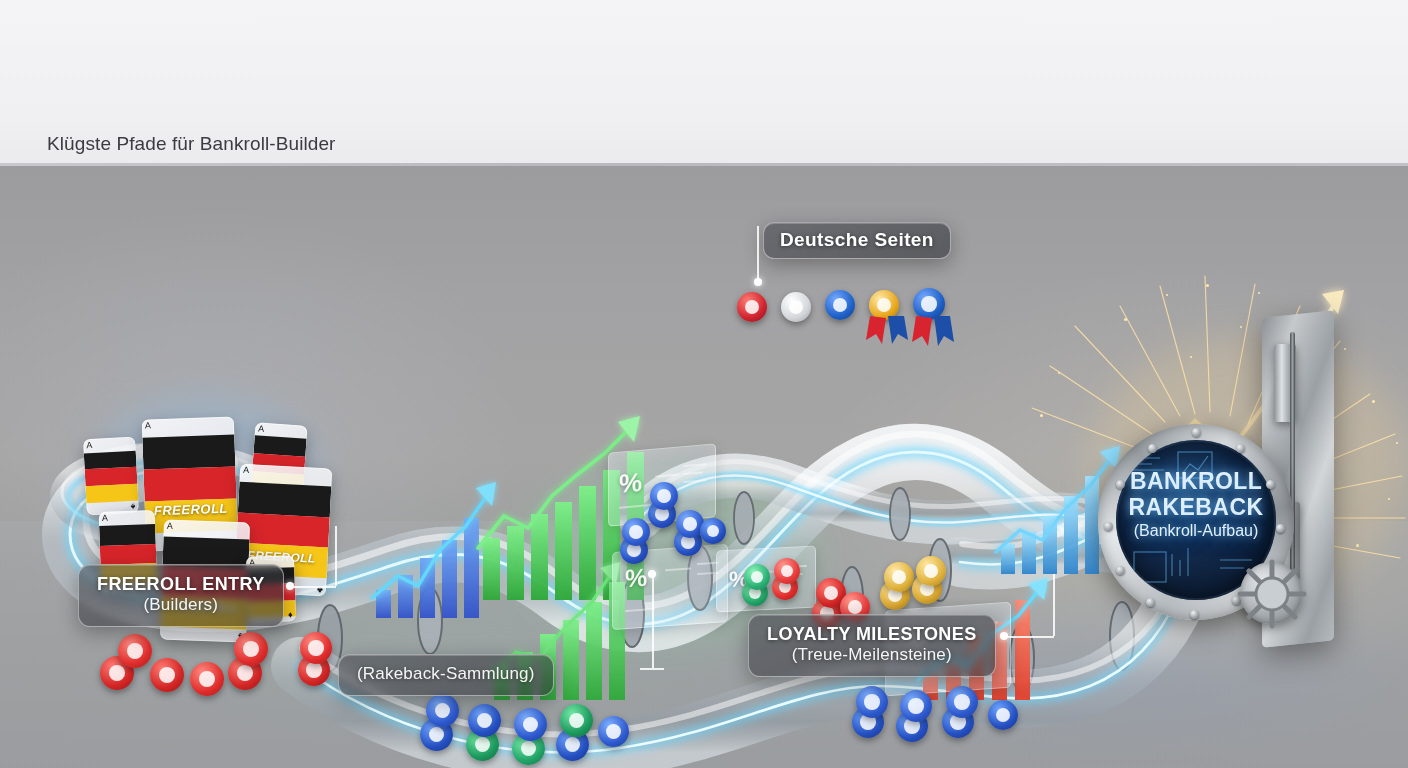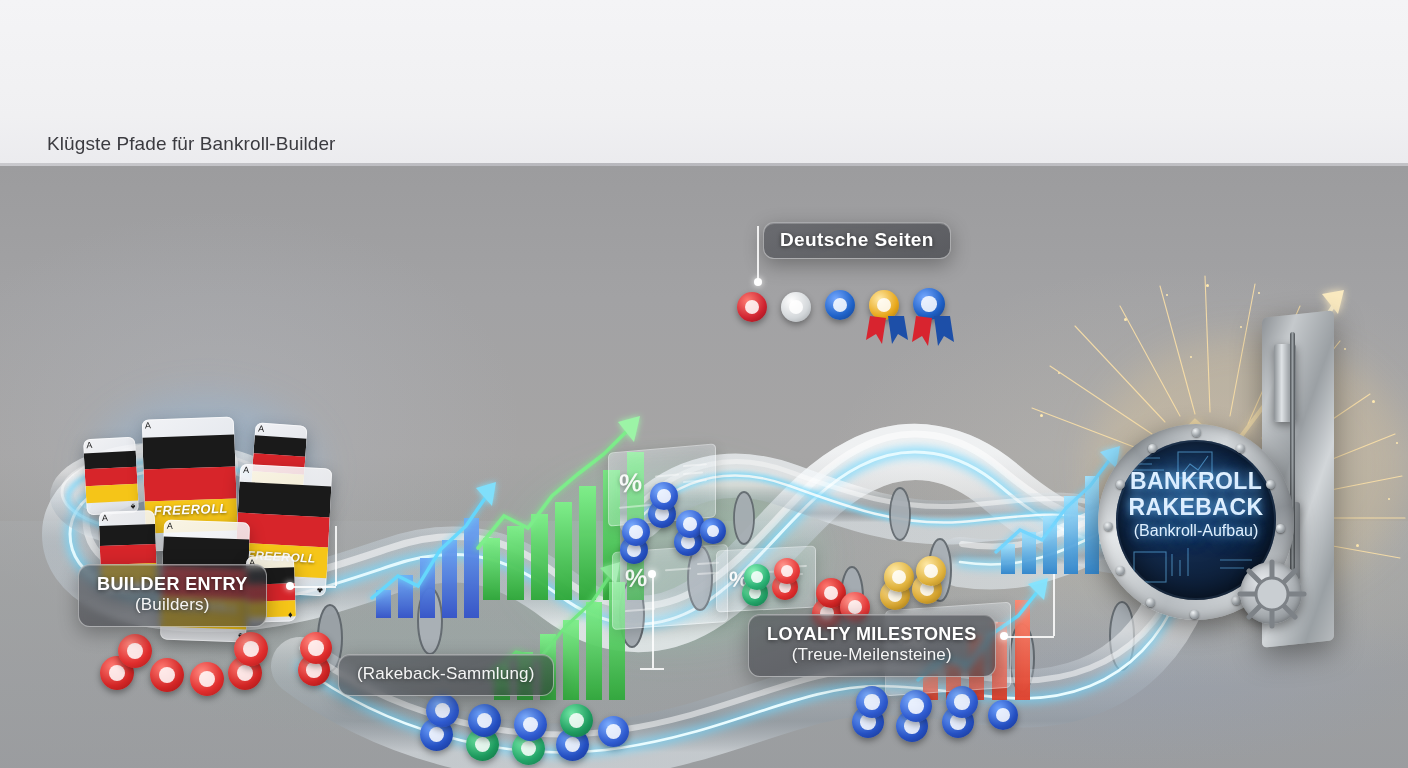--- a/index.html
+++ b/index.html
@@ -705,21 +705,21 @@
         <path d="M17 17 L63 63"></path>
           <path d="M63 17 L17 63"></path>
       </g>
       <circle cx="40" cy="40" r="16" fill="#c9ced2" stroke="#7d8287" stroke-width="3"></circle>
     </svg>
   </div>
 
   <div style="position:absolute;left:0;top:0;z-index:10;">
 
     <div class="pill" style="left:78px;top:398px;">
-      <div class="t1">BUILDER ENTRY</div>
+      <div class="t1">FREEROLL ENTRY</div>
       <div class="t2">(Builders)</div>
     </div>
     <div class="dot" style="left:286px;top:416px;"></div>
     <div class="leader h" style="left:292px;top:420px;width:44px;"></div>
     <div class="leader v" style="left:335px;top:360px;height:60px;"></div>
 
     <div class="pill" style="left:338px;top:488px;">
       <div class="t2">(Rakeback-Sammlung)</div>
     </div>
     <div class="leader h" style="left:640px;top:502px;width:24px;"></div>

